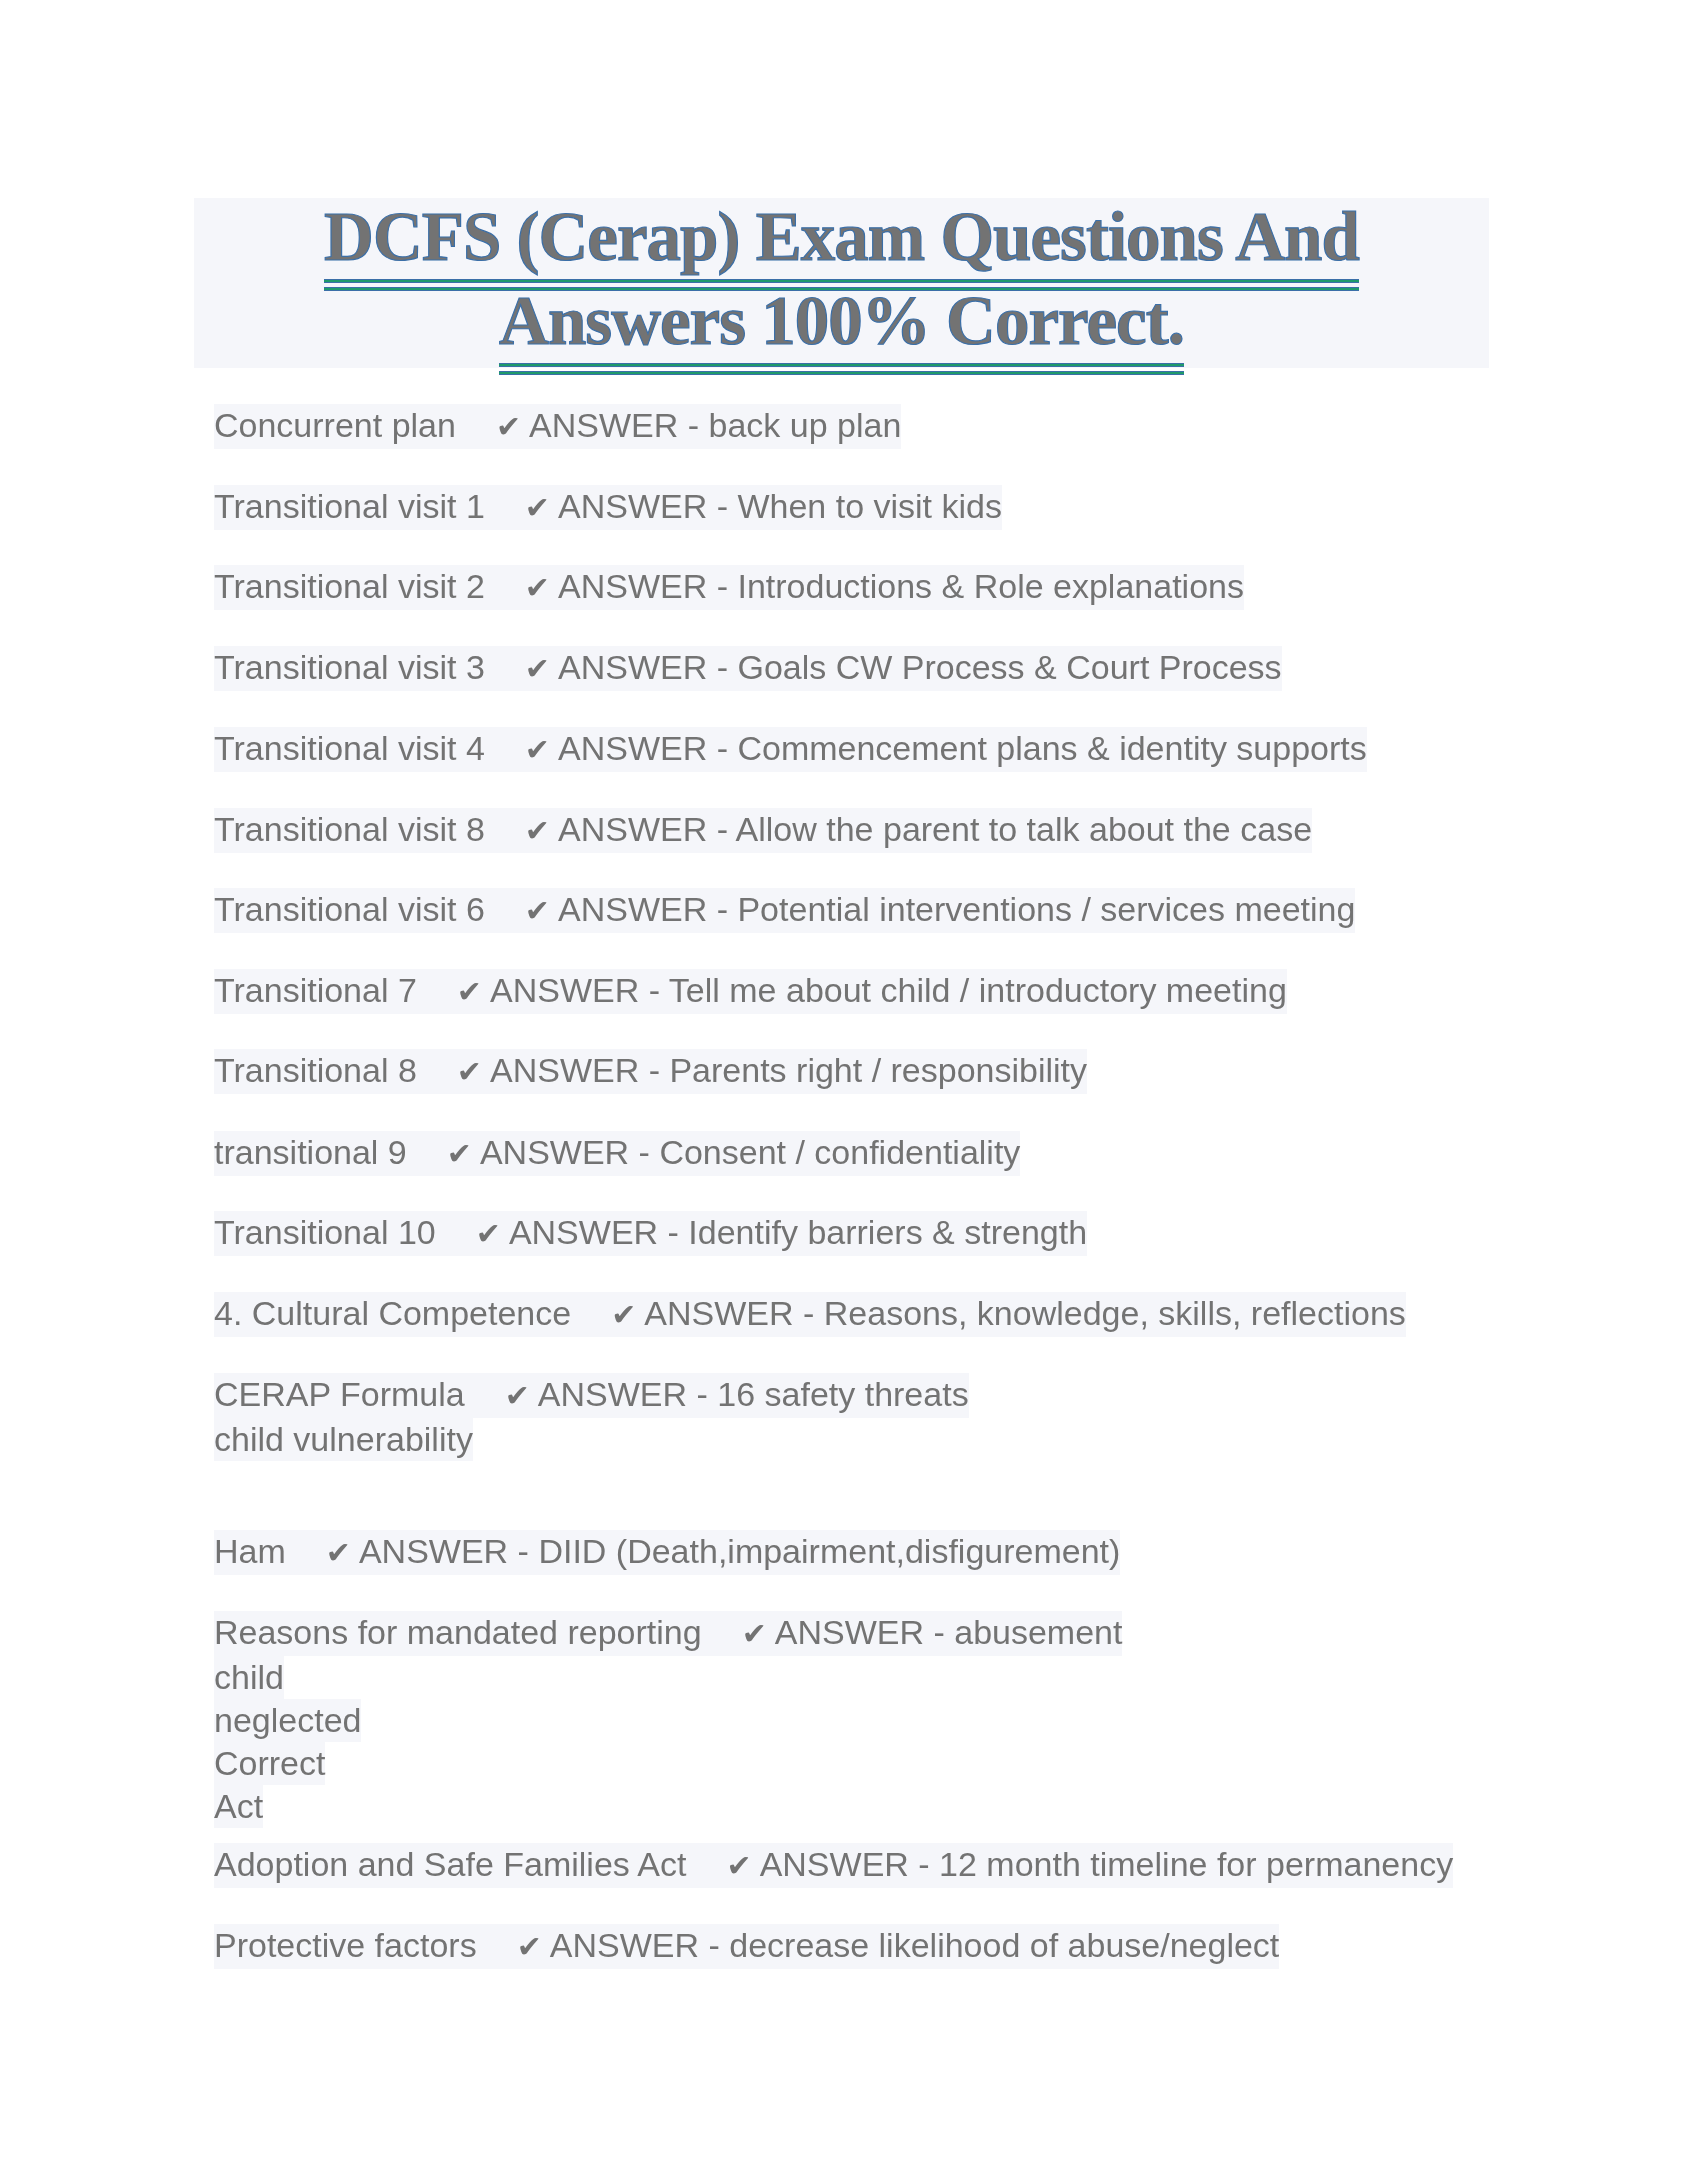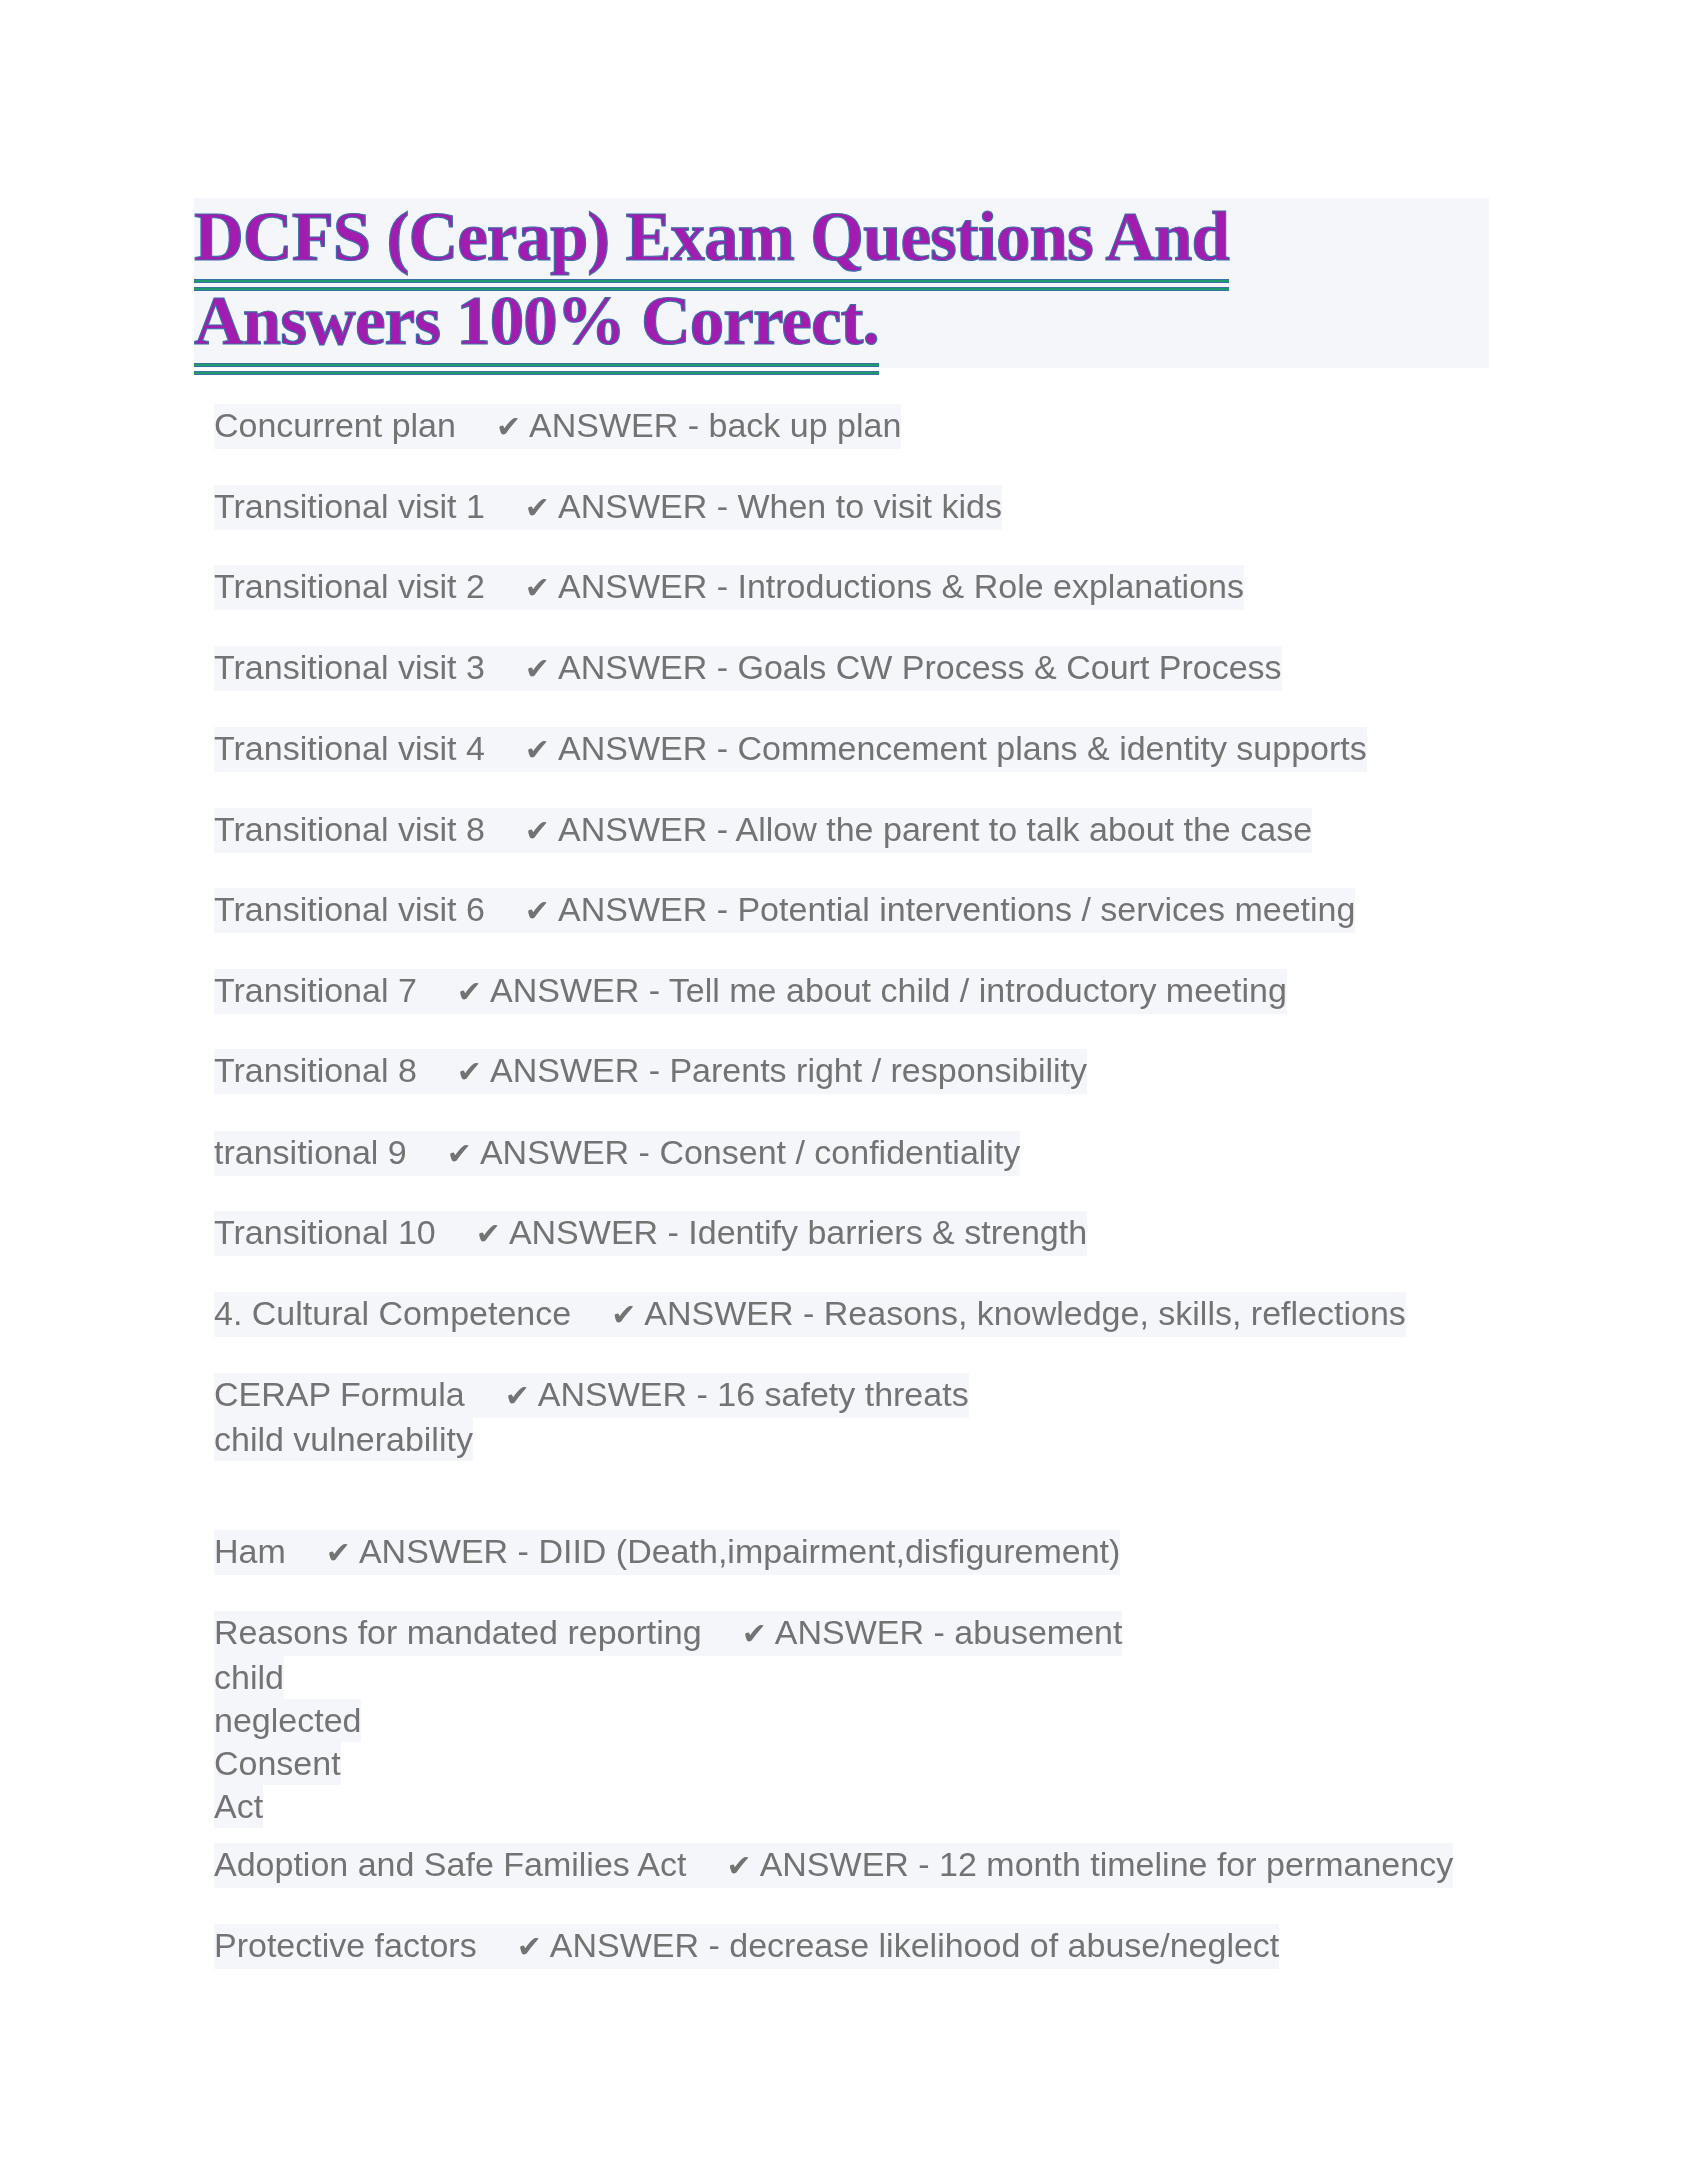--- a/index.html
+++ b/index.html
@@ -19,25 +19,26 @@
     left: 194px;
     top: 198px;
     width: 1295px;
     height: 170px;
     background: #f5f6fa;
   }
   .title-line {
     position: absolute;
     left: 0;
     width: 1295px;
+    text-align: center;
     font-family: "Liberation Serif", serif;
     font-weight: 700;
     font-size: 69px;
     line-height: 69px;
-    color: #a21caf;
+    color: #737373;
     -webkit-text-stroke: 1.2px #3b6fa8;
     letter-spacing: -1px;
     white-space: nowrap;
   }
   .title-line .t {
     display: inline-block;
     position: relative;
     padding-bottom: 2px;
   }
   .title-line .t::before,
@@ -144,21 +145,21 @@
 </div>
 
 <div class="qa" style="top:1530px">
   <span class="line"><span class="hl"><span class="q">Ham</span><span class="gap"></span><span class="check">✔</span><span>ANSWER -</span> <span>DIID (Death,impairment,disfigurement)</span></span></span>
 </div>
 
 <div class="qa" style="top:1611px">
   <span class="line"><span class="hl"><span class="q">Reasons for mandated reporting</span><span class="gap"></span><span class="check">✔</span><span>ANSWER -</span> <span>abusement</span></span></span>
   <span class="line"><span class="hl">child</span></span>
   <span class="line"><span class="hl">neglected</span></span>
-  <span class="line"><span class="hl">Consent</span></span>
+  <span class="line"><span class="hl">Correct</span></span>
   <span class="line"><span class="hl">Act</span></span>
 </div>
 
 <div class="qa" style="top:1843px">
   <span class="line"><span class="hl"><span class="q">Adoption and Safe Families Act</span><span class="gap"></span><span class="check">✔</span><span>ANSWER -</span> <span>12 month timeline for permanency</span></span></span>
 </div>
 
 <div class="qa" style="top:1924px">
   <span class="line"><span class="hl"><span class="q">Protective factors</span><span class="gap"></span><span class="check">✔</span><span>ANSWER -</span> <span>decrease likelihood of abuse/neglect</span></span></span>
 </div>

